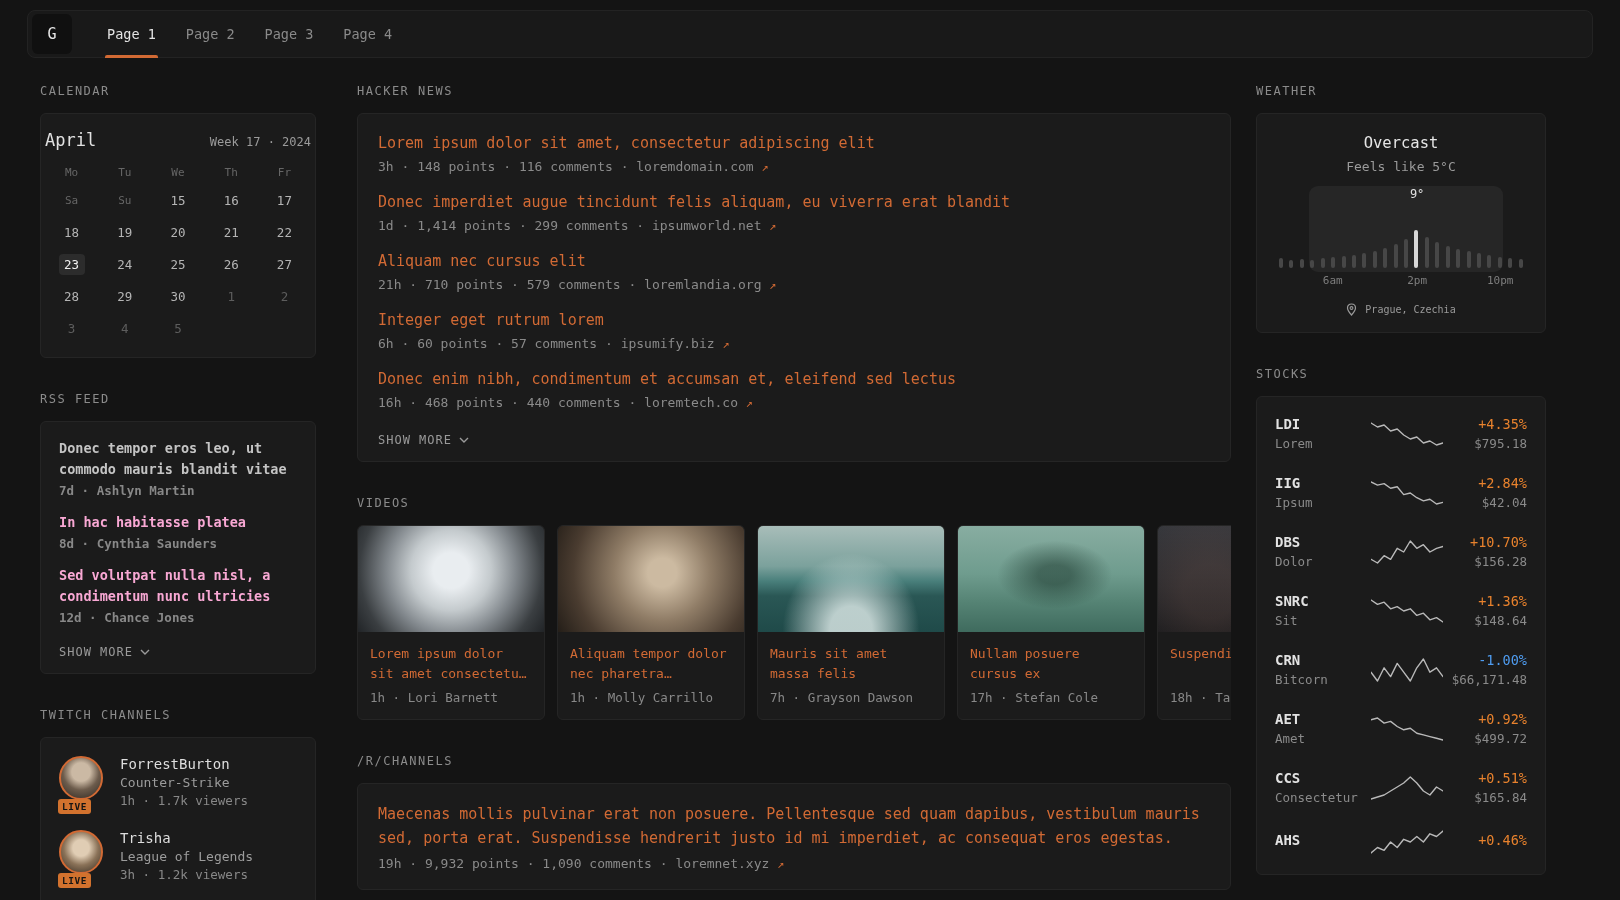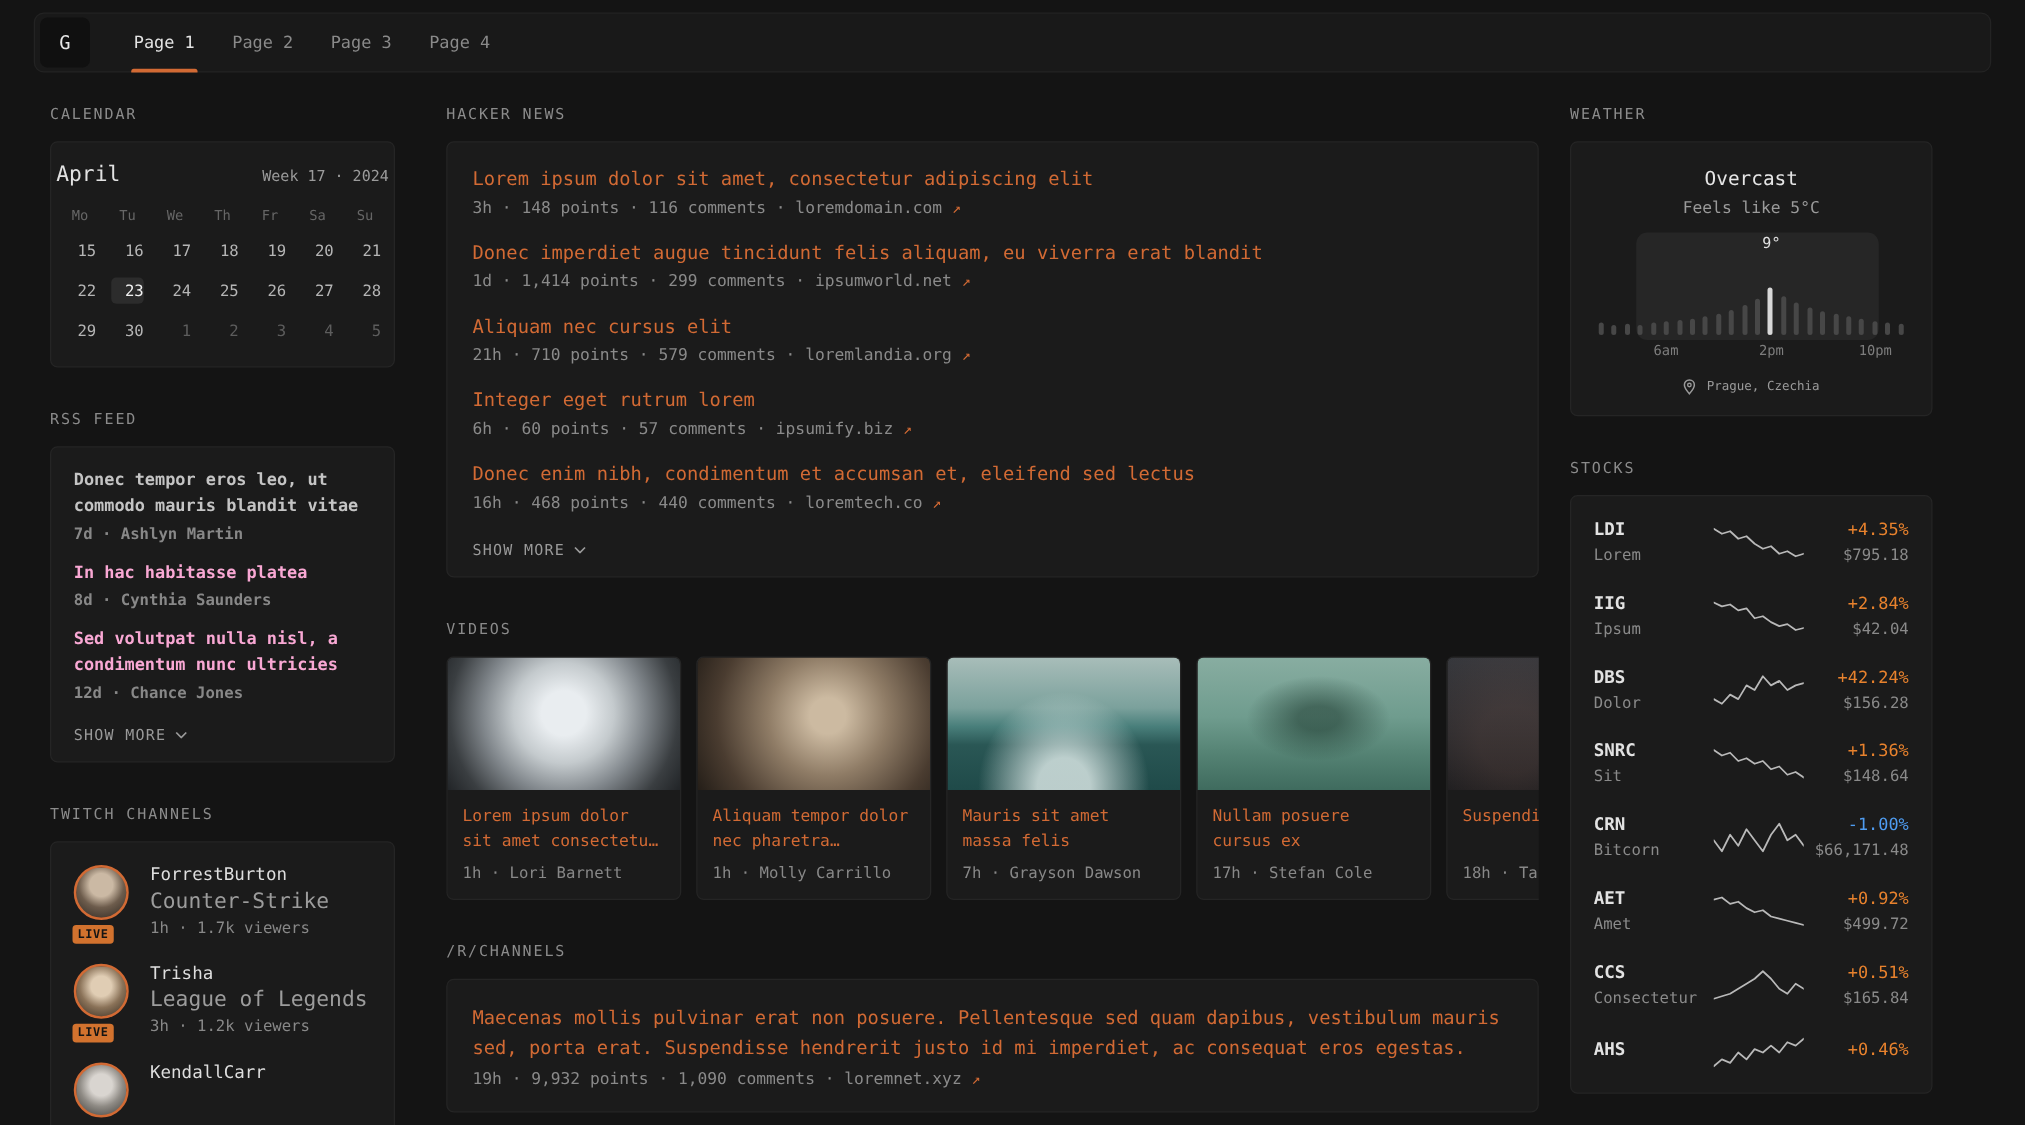--- a/index.html
+++ b/index.html
@@ -49,22 +49,22 @@
     display:flex; align-items:center; gap:7px;
     font-size:12px; letter-spacing:1px; color:#9a9a9a;
     padding:6px 0 2px; cursor:pointer;
   }
   
   .calendar-card { padding:16px 4px 18px; }
   .cal-head { display:flex; justify-content:space-between; align-items:baseline; margin-bottom:16px; }
   .cal-month { font-size:17px; color:#e2e2e2; }
   .cal-week  { font-size:12px; color:#9b9b9b; }
   .cal-grid {
-    display:grid; grid-template-columns:repeat(7,1fr);
-    row-gap:11px; text-align:right; align-items:center; justify-items:center;
+    display:grid; grid-template-columns:repeat(5,1fr);
+    row-gap:11px; text-align:center; align-items:center; justify-items:center;
   }
   .cal-wd { font-size:11px; color:#666; }
   .cal-day { font-size:12.5px; color:#b5b5b5; width:26px; line-height:21px; border-radius:4px; }
   .cal-day.dim { color:#5d5d5d; }
   .cal-day.today { background:#2c2c2c; color:#f0f0f0; }
   
   .rss-card { padding:16px 18px 12px; }
   .feed-item { margin-bottom:14px; cursor:pointer;font-weight:bold; }
   .feed-title { font-size:13.5px; line-height:21px; color:#f9a8d4; }
   .feed-title.visited { color:#c4c4c4; }
@@ -75,21 +75,21 @@
   .tw-avatar { width:44px; height:44px; border-radius:50%; border:2px solid #d26a34; }
   .av-1 { background:radial-gradient(circle at 50% 35%, #cbb9a4 0 28%, #6d5c4c 55%, #2c2620 100%); }
   .av-2 { background:radial-gradient(circle at 50% 40%, #e0cdb4 0 26%, #8a7258 55%, #33291f 100%); }
   .av-3 { background:radial-gradient(circle at 50% 40%, #d9d5d0 0 28%, #8f8b85 55%, #3a3835 100%); }
   .tw-live {
     position:absolute; left:-1px; bottom:-6px;
     background:#d2722e; color:#141414; font-size:9.5px; font-weight:bold;
     padding:2px 4px; border-radius:3px; letter-spacing:.5px;
   }
   .tw-name { font-size:14px; color:#dedede; }
-  .tw-game { font-size:17px; color:#9c9c9c; margin-top:3px; }
+  .tw-game { font-size:13px; color:#9c9c9c; margin-top:3px; }
   
   .hn-card { padding:18px 20px 12px; }
   .hn-item { margin-bottom:17px; }
   .hn-title { font-size:15px; color:#d26a34; cursor:pointer; line-height:22px; }
   .hn-meta { font-size:13px; color:#8a8a8a; margin-top:5px; }
   .ext-arrow { color:#d26a34; font-size:12px; cursor:pointer; }
   
   .video-row { display:flex; gap:12px; overflow:hidden; }
   .video-card { width:188px; flex:none; background:#1b1b1b; border:1px solid #252525; border-radius:6px; overflow:hidden; cursor:pointer; }
   .thumb { width:100%; height:106px; }
@@ -406,21 +406,21 @@
       </div>
       <div class="stock-row">
         <div class="s-left">
             <div class="s-ticker">DBS</div>
             <div class="s-name">Dolor</div>
           </div>
         <svg class="spark" viewBox="0 0 72 26" preserveAspectRatio="none">
             <polyline points="0.0,20.3 6.5,24.0 13.1,16.7 19.6,20.3 26.2,9.3 32.7,13.0 39.3,2.0 45.8,9.3 52.4,5.7 58.9,13.0 65.5,9.3 72.0,7.5"></polyline>
           </svg>
         <div class="s-right">
-            <div class="s-change">+42.24%</div>
+            <div class="s-change">+10.70%</div>
             <div class="s-price">$156.28</div>
           </div>
       </div>
       <div class="stock-row">
         <div class="s-left">
             <div class="s-ticker">SNRC</div>
             <div class="s-name">Sit</div>
           </div>
         <svg class="spark" viewBox="0 0 72 26" preserveAspectRatio="none">
             <polyline points="0.0,2.0 6.5,6.4 13.1,4.2 19.6,10.8 26.2,8.6 32.7,13.0 39.3,10.8 45.8,17.4 52.4,15.2 58.9,21.8 65.5,19.6 72.0,24.0"></polyline>

